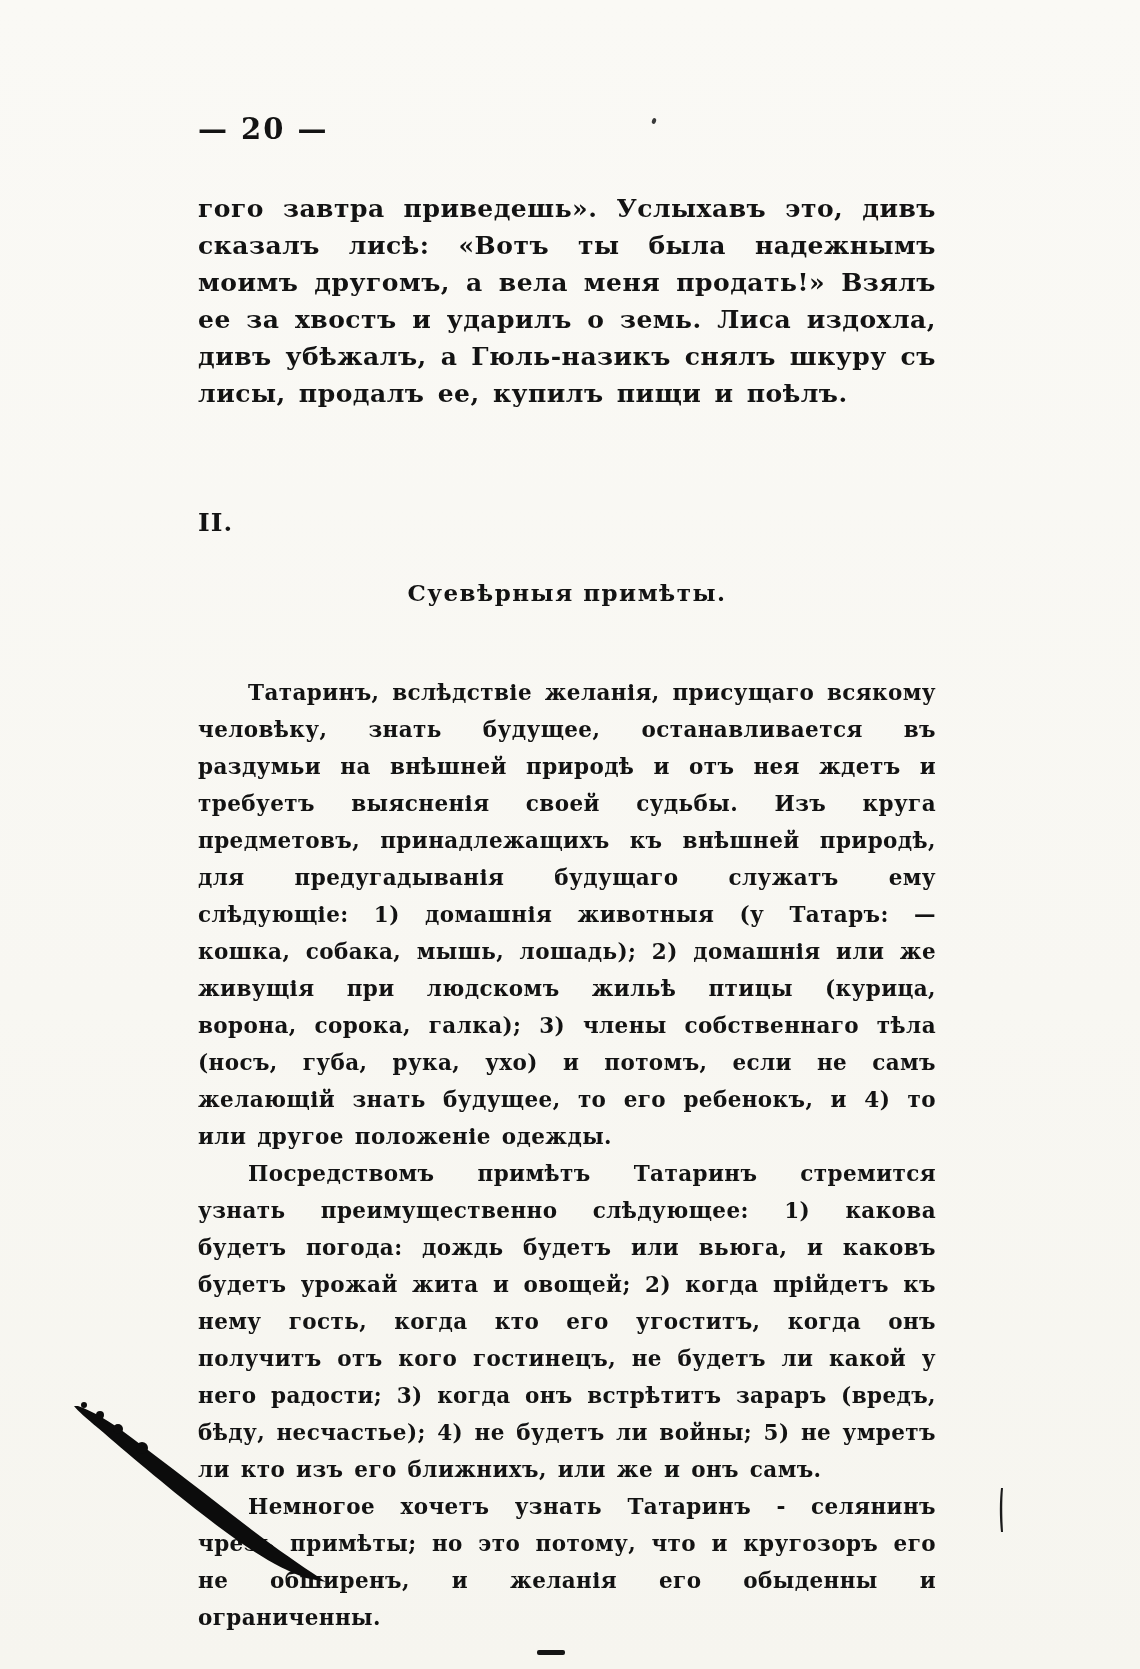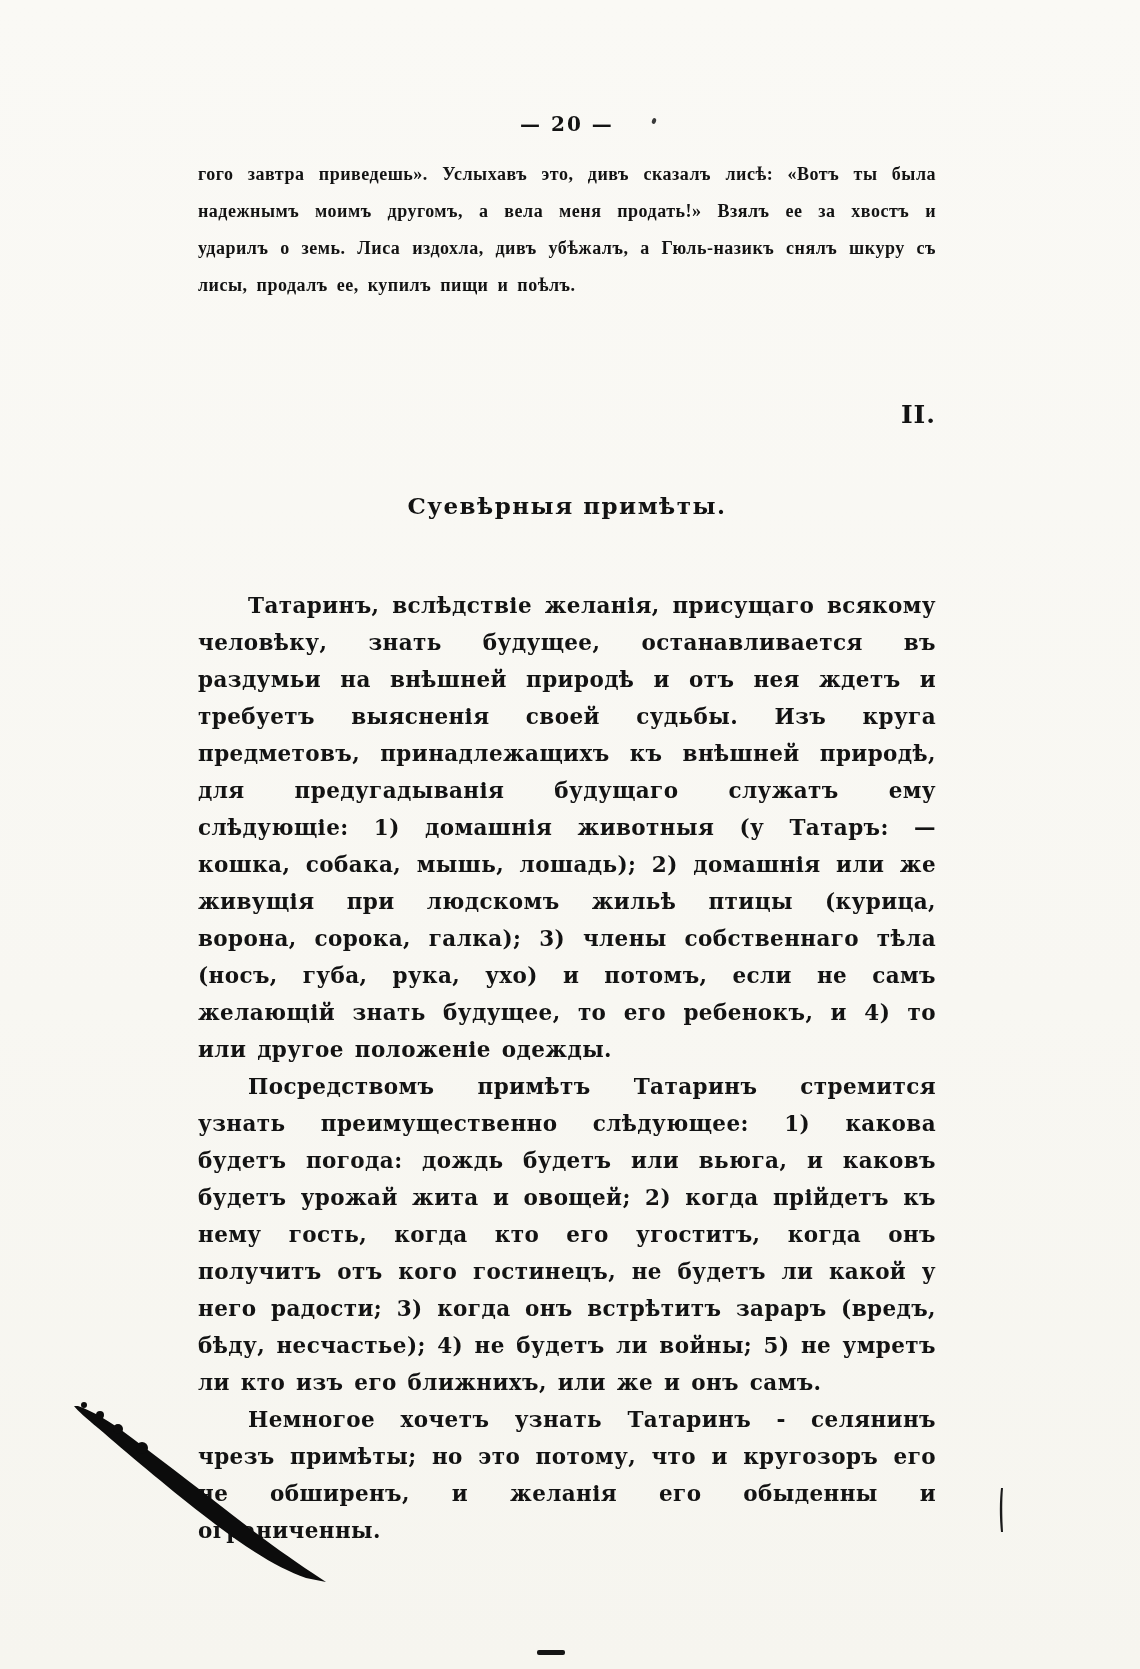--- a/index.html
+++ b/index.html
@@ -16,48 +16,47 @@
     inset: 0;
     background: linear-gradient(180deg, #faf9f5 0%, #f8f7f2 60%, #f6f5ef 100%);
   }
   .text-col {
     position: absolute;
     left: 198px;
     top: 112px;
     width: 738px;
   }
   .page-number {
-    text-align: center;
-    font-size: 20px;
+    text-align: left;
+    font-size: 29px;
     font-weight: bold;
     letter-spacing: 2px;
-    margin-bottom: 20px;
+    margin-bottom: 44px;
   }
   .intro-par {
-    font-size: 18px;
+    font-size: 25px;
     font-weight: bold;
     line-height: 37px;
     text-align: justify;
     letter-spacing: 0.5px;
     word-spacing: 4px;
-    font-family: Liberation Serif, serif;
   }
   .section-number {
-    text-align: right;
+    text-align: left;
     font-size: 25px;
     font-weight: bold;
     letter-spacing: 1px;
     margin-top: 96px;
   }
   .section-title {
     text-align: center;
     font-size: 23px;
     font-weight: bold;
     letter-spacing: 1.5px;
-    margin-top: 63px;
+    margin-top: 42px;
   }
   .body-par {
     font-size: 21.5px;
     font-weight: bold;
     line-height: 37px;
     text-align: justify;
     text-indent: 50px;
     letter-spacing: 0.4px;
     word-spacing: 3px;
   }

